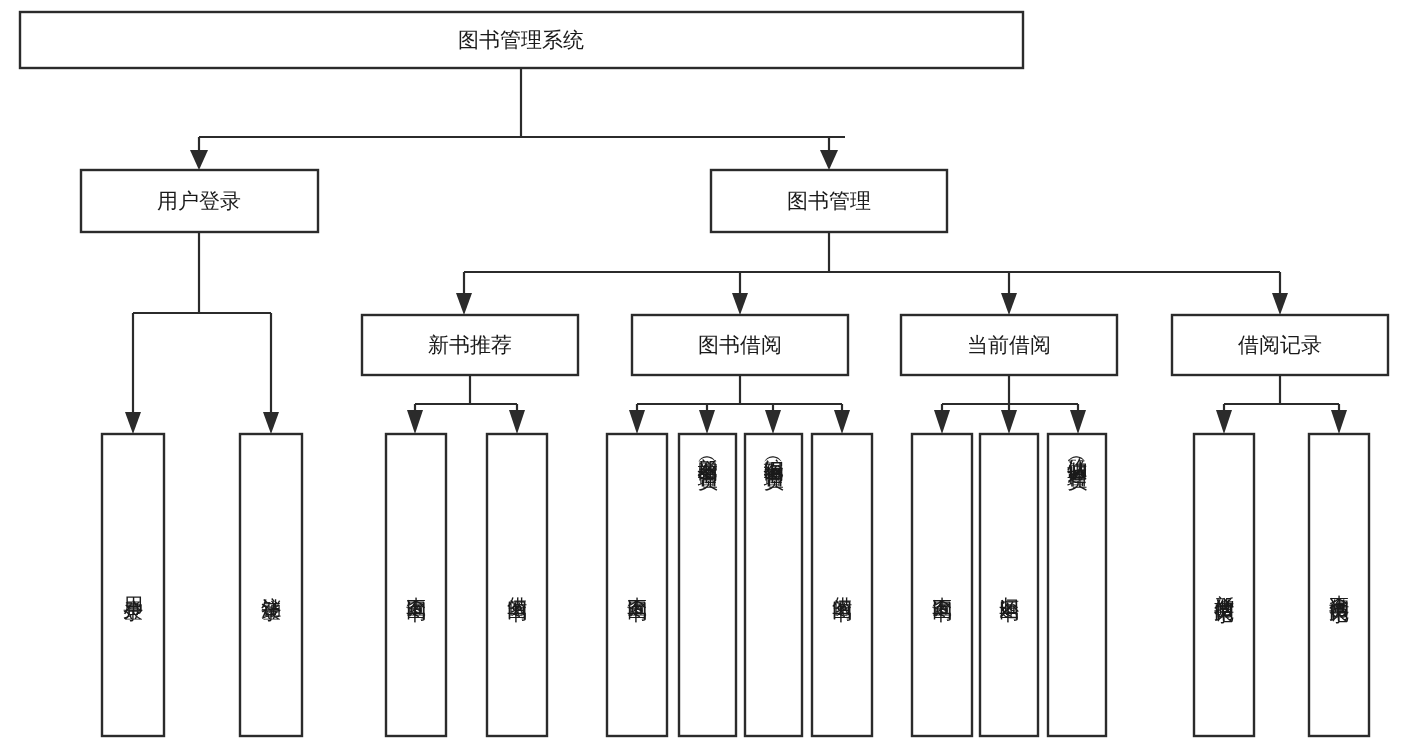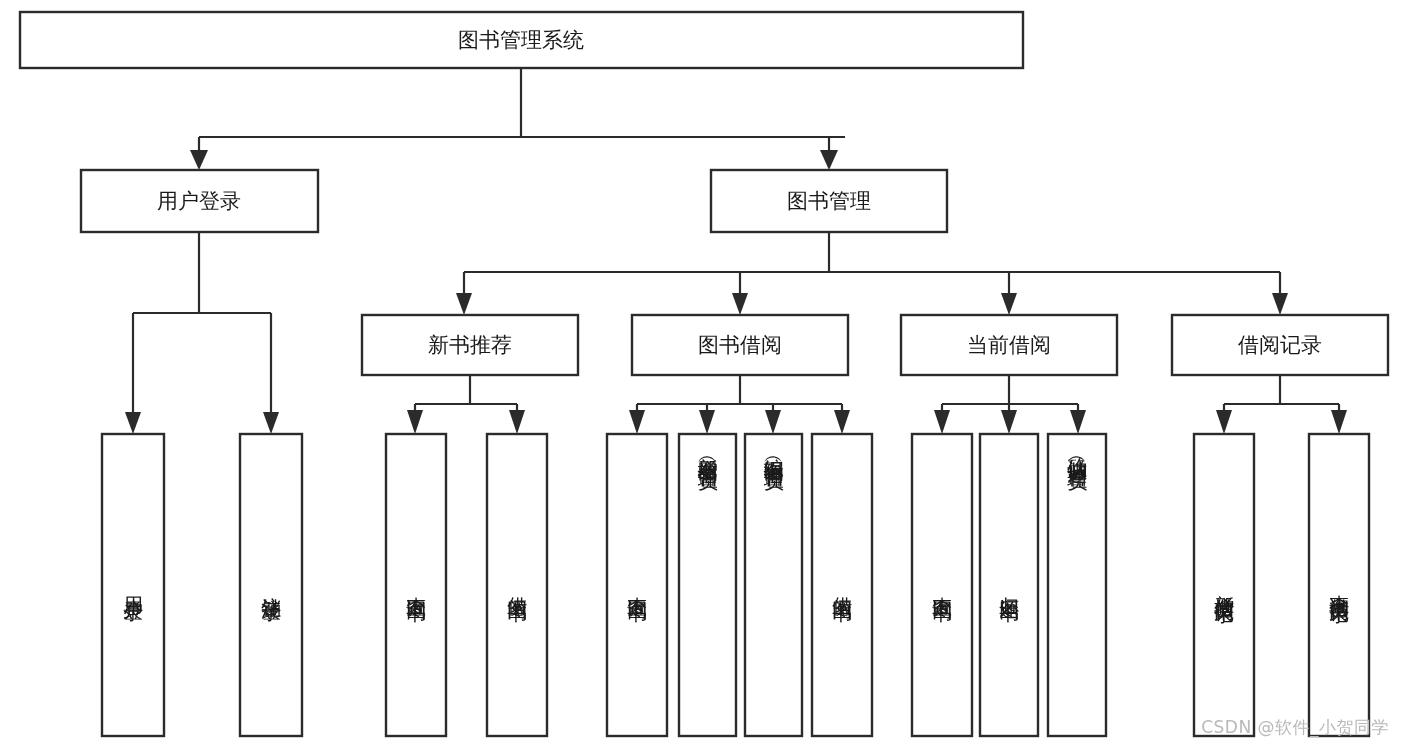--- a/index.html
+++ b/index.html
@@ -253,15 +253,14 @@
   </div>
 
   <div class="leaf-label-wrap" style="left:1194px; top:434px; width:60px; height:302px; align-items:center;">
     <span class="leaf-label">新增借阅记录</span>
   </div>
 
   <div class="leaf-label-wrap" style="left:1309px; top:434px; width:60px; height:302px; align-items:center;">
     <span class="leaf-label">查询借阅记录</span>
   </div>
 
-  <div class="watermark">CSDN @软件_小贺同学</div>
 
 </div>
 
 </body></html>

